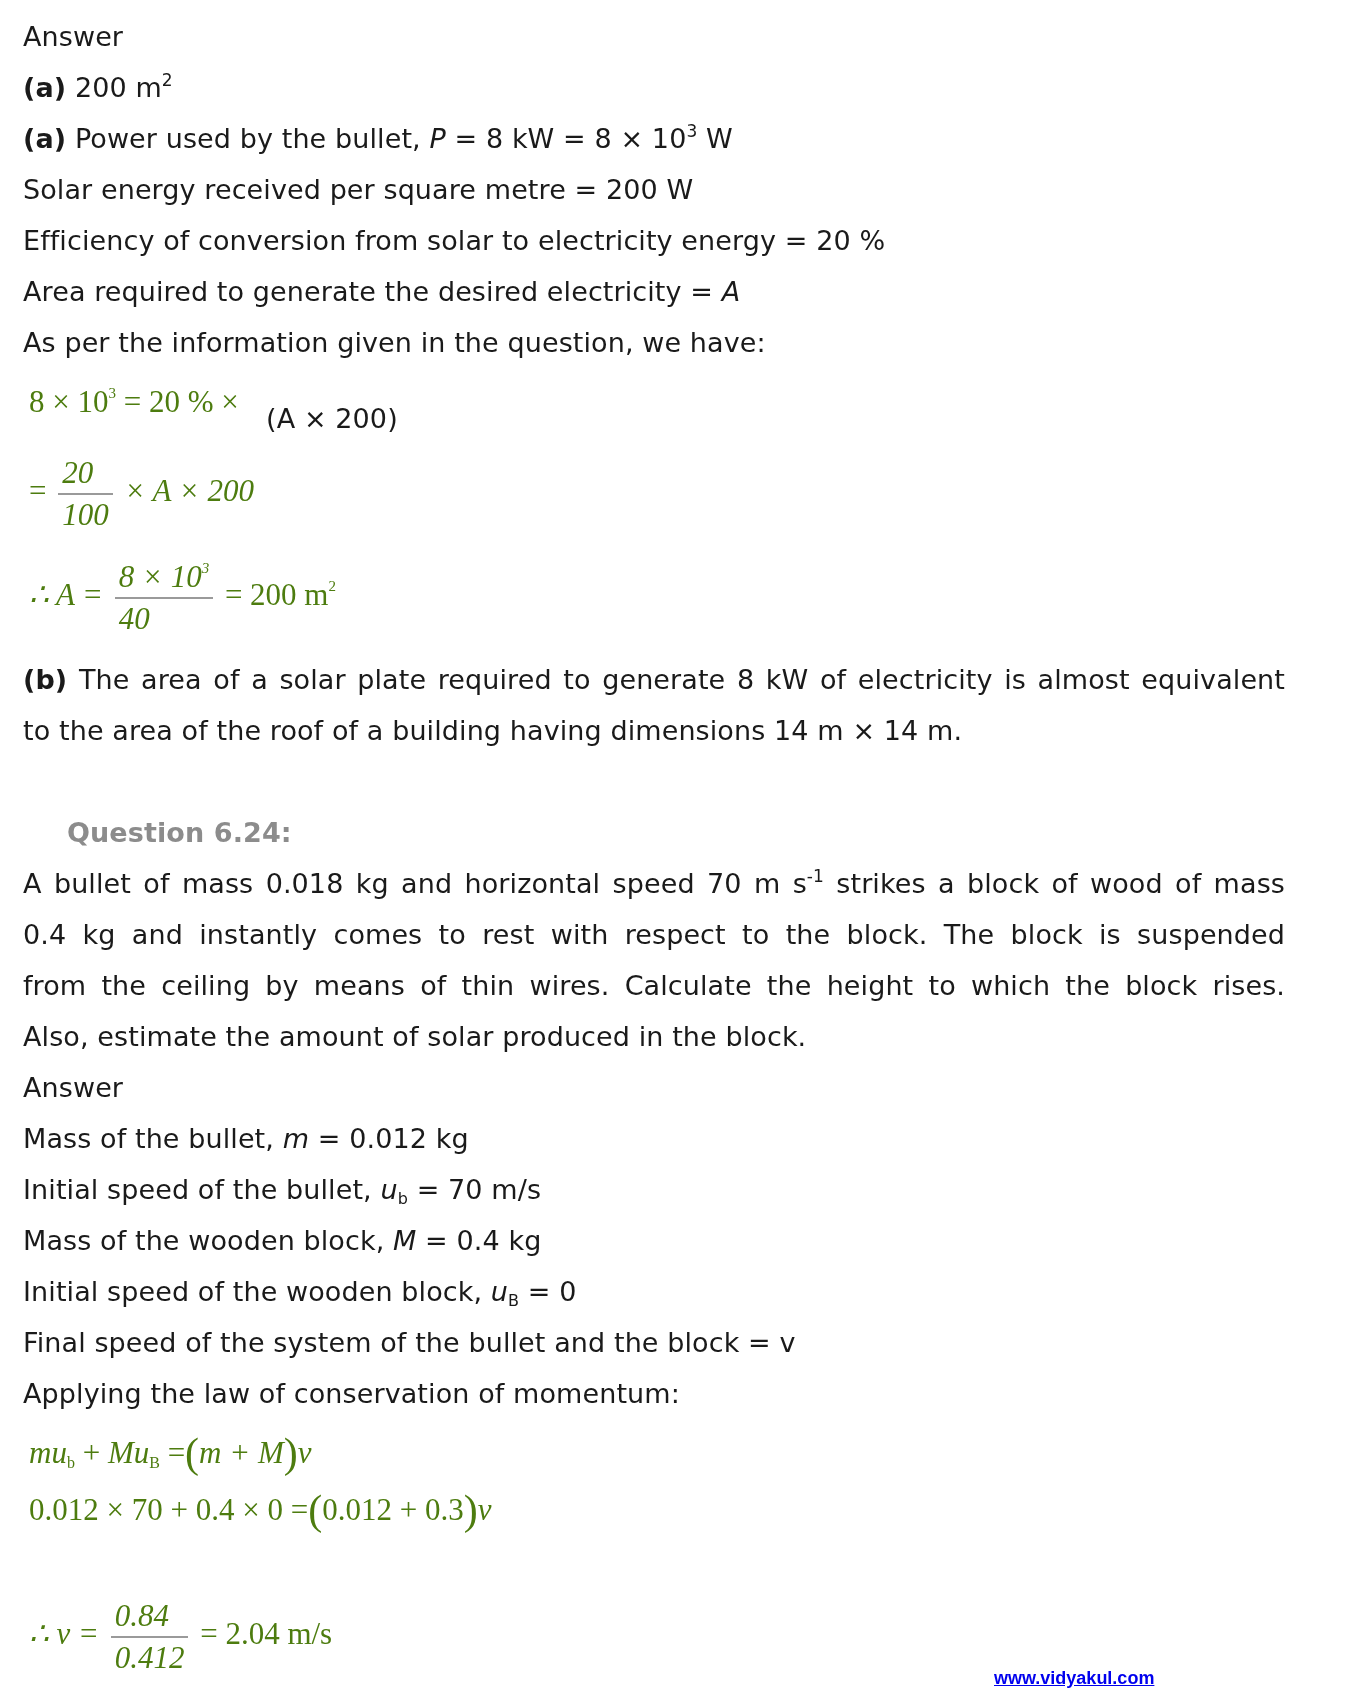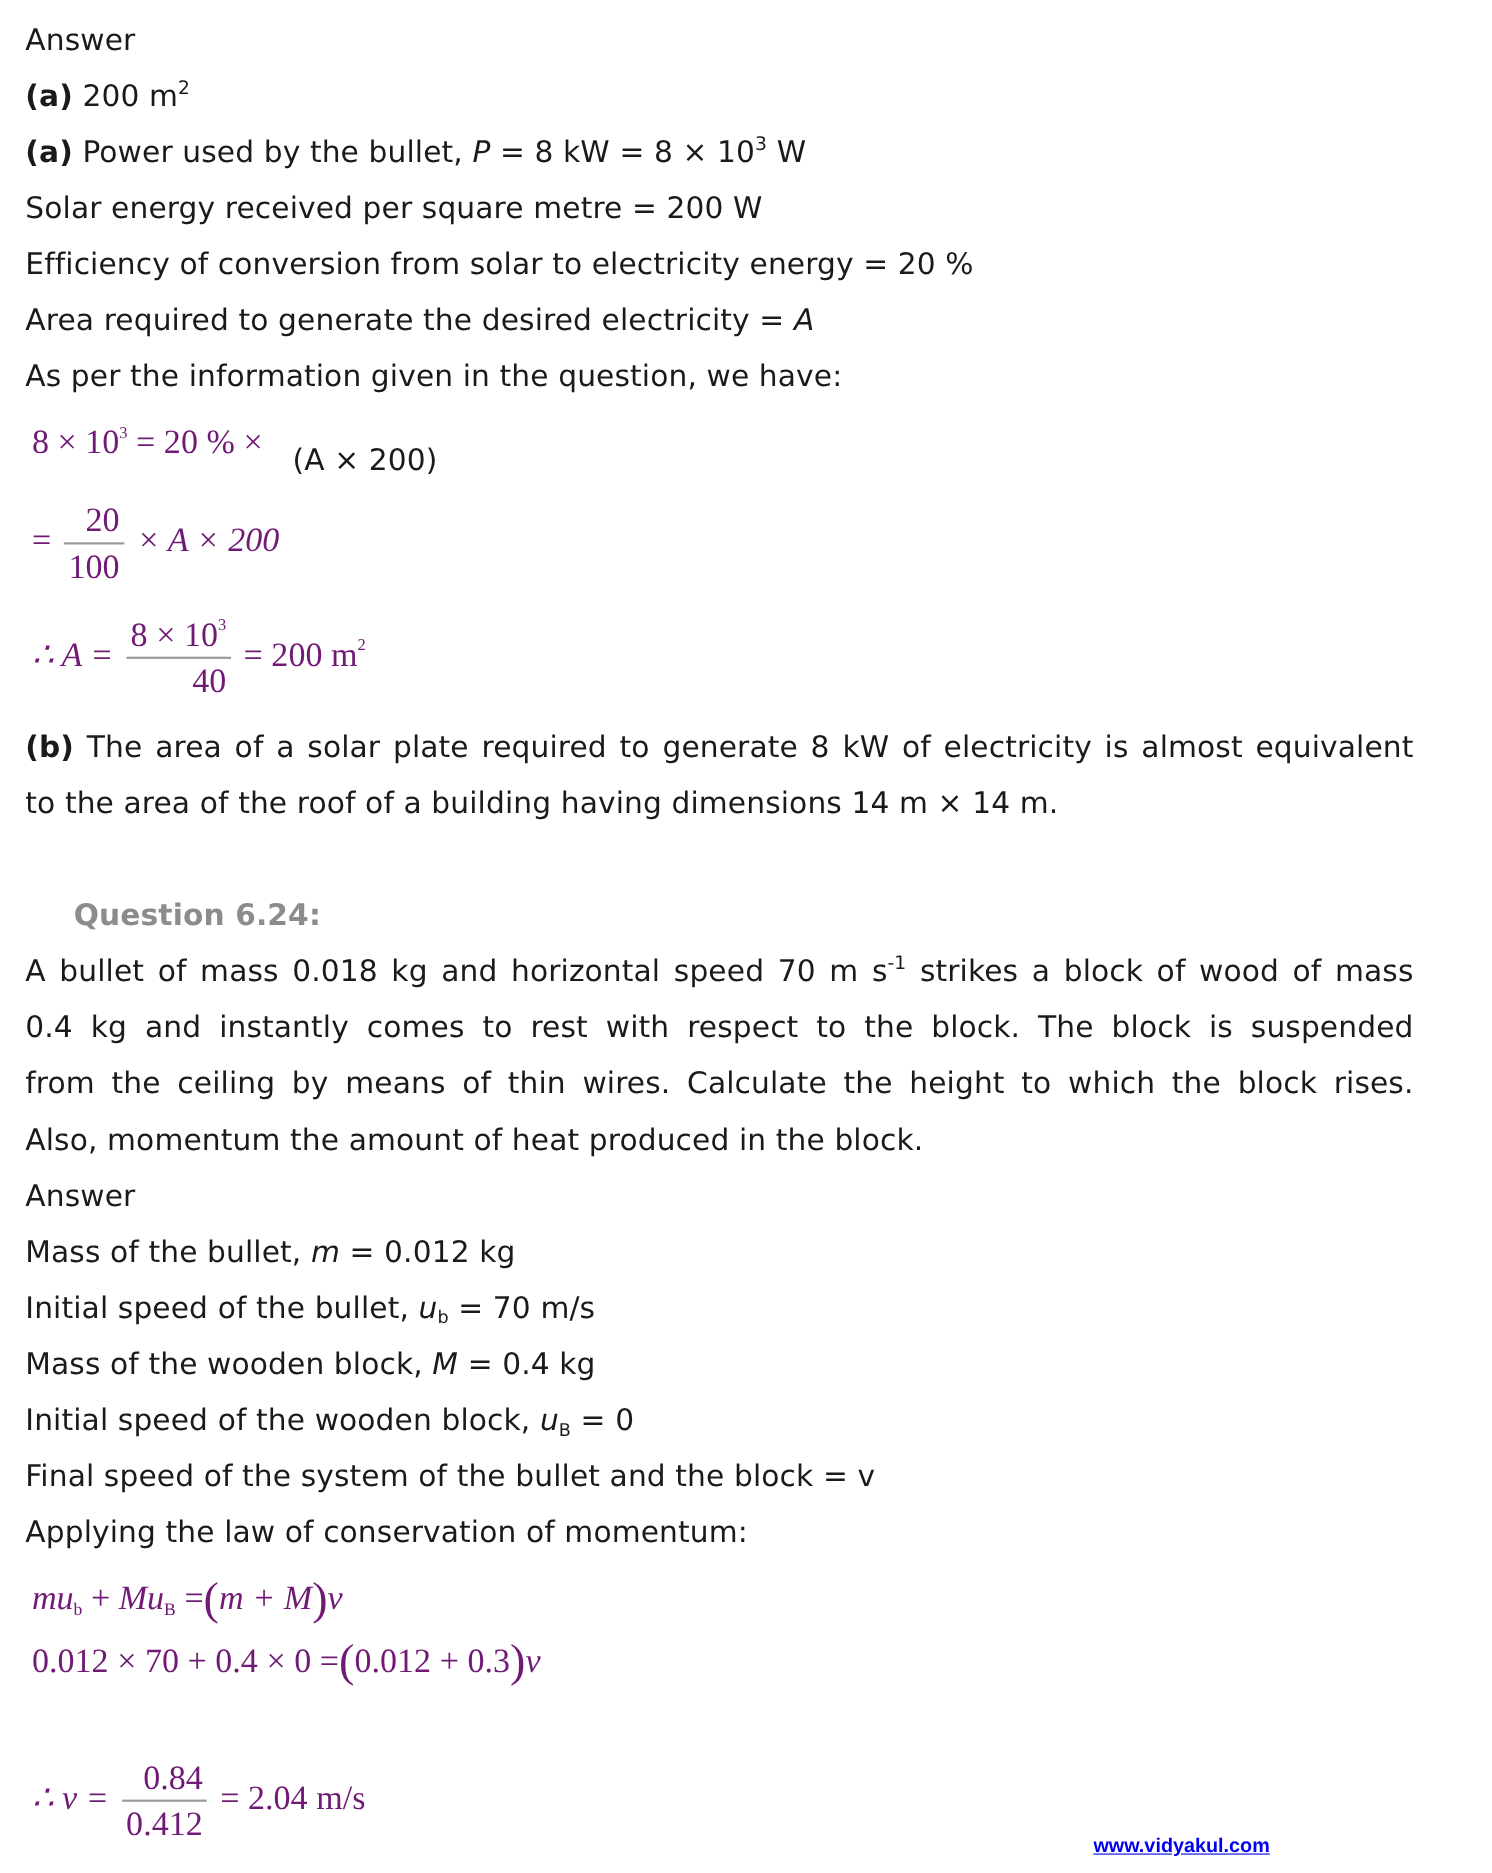--- a/index.html
+++ b/index.html
@@ -12,24 +12,24 @@
     white-space: nowrap; letter-spacing: 0.1px;
   }
   .just { width: 1262px; text-align: justify; text-align-last: justify; white-space: normal; }
   b { font-weight: bold; }
   i { font-style: italic; }
   sup { font-size: 17px; vertical-align: 11px; line-height: 0; }
   sub { font-size: 16px; vertical-align: -5px; line-height: 0; }
   .q-heading { color: #8c8c8c; font-weight: bold; margin-left: 44px; }
   .math {
     position: absolute; font-family: "Liberation Serif", "DejaVu Serif", serif;
-    font-size: 31px; color: #701a75; white-space: nowrap; line-height: 36px;
+    font-size: 31px; color: #4d7c0f; white-space: nowrap; line-height: 36px;
   }
   .math .it { font-style: italic; }
-  .frac { display: inline-flex; flex-direction: column; align-items: flex-end; vertical-align: middle; margin: 0 4px; }
+  .frac { display: inline-flex; flex-direction: column; align-items: flex-start; vertical-align: middle; margin: 0 4px; font-style: italic; }
   .frac .num, .frac .den { line-height: 40px; padding: 0 4px; }
   .frac .bar { height: 2px; background: #9a9a9a; align-self: stretch; }
   .paren { font-size: 42px; font-weight: 300; vertical-align: -4px; }
   .link {
     position: absolute; left: 994px; top: 1668px; font-size: 18px; font-weight: bold;
     color: #0000ee; text-decoration: underline; font-family: "Liberation Sans", sans-serif;
   }
 </style>
 </head>
 <body>
@@ -85,21 +85,21 @@
 </div>
 <div class="line" style="top:714px">to the area of the roof of a building having dimensions 14 m × 14 m.</div>
 
 <div class="line q-heading" style="top:816px">Question 6.24:</div>
 
 <div class="line just" style="top:867px">
   <span>A bullet of mass 0.018 kg and horizontal speed 70 m s</span><sup>-1</sup><span> strikes a block of wood of mass</span>
 </div>
 <div class="line just" style="top:918px">0.4 kg and instantly comes to rest with respect to the block. The block is suspended</div>
 <div class="line just" style="top:969px">from the ceiling by means of thin wires. Calculate the height to which the block rises.</div>
-<div class="line" style="top:1020px">Also, momentum the amount of heat produced in the block.</div>
+<div class="line" style="top:1020px">Also, estimate the amount of solar produced in the block.</div>
 
 <div class="line" style="top:1071px">Answer</div>
 
 <div class="line" style="top:1122px">
   <span>Mass of the bullet, </span><i>m</i><span> = 0.012 kg</span>
 </div>
 
 <div class="line" style="top:1173px">
   <span>Initial speed of the bullet, </span><i>u</i><sub>b</sub><span> = 70 m/s</span>
 </div>

